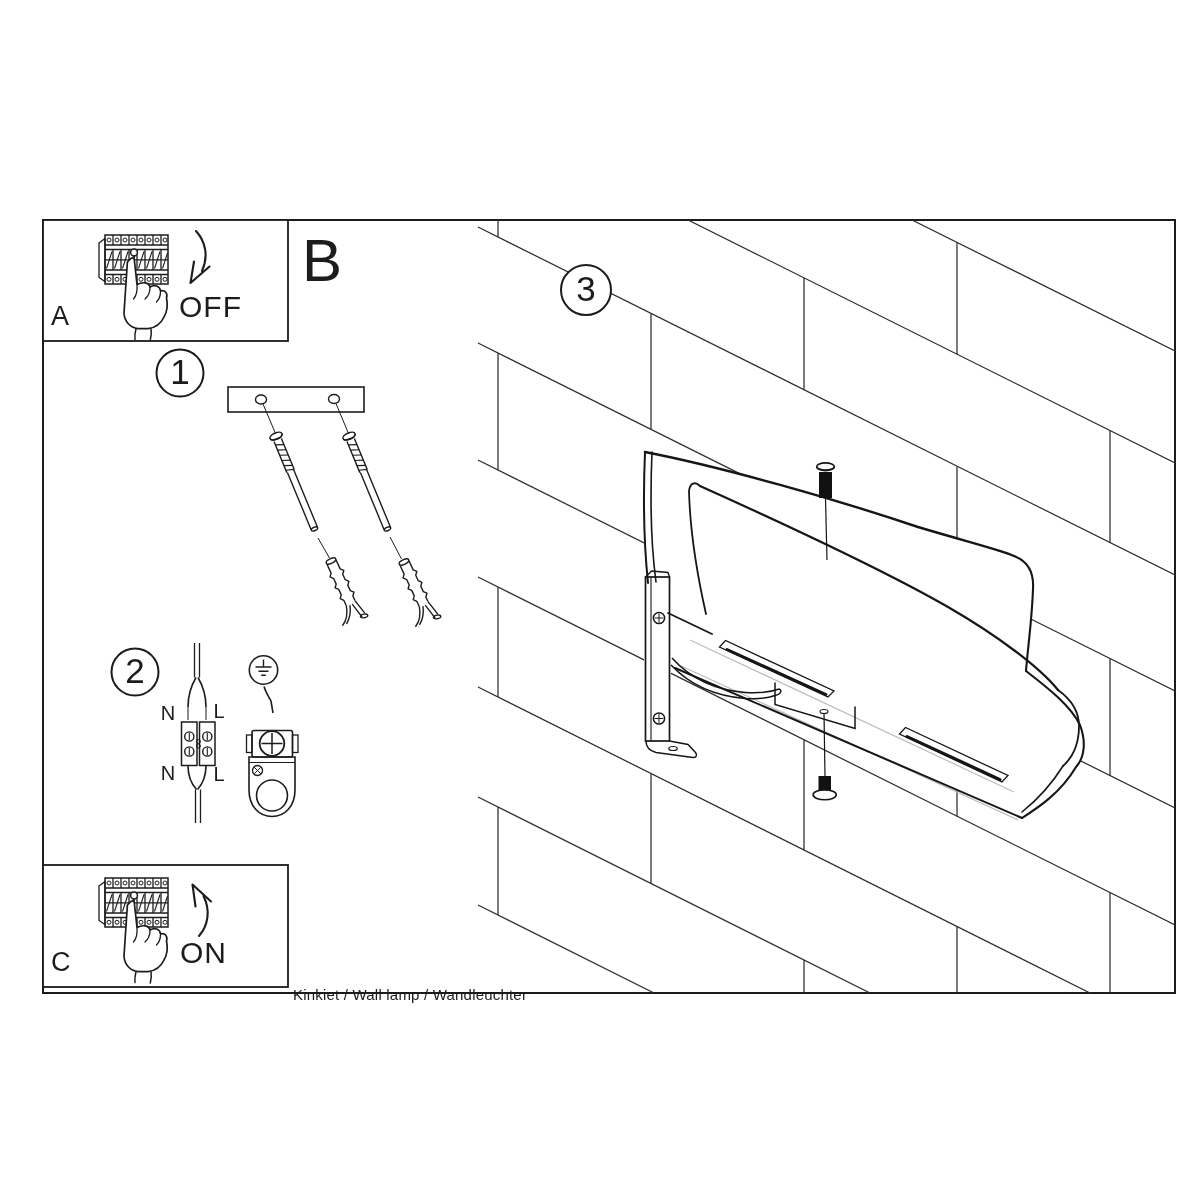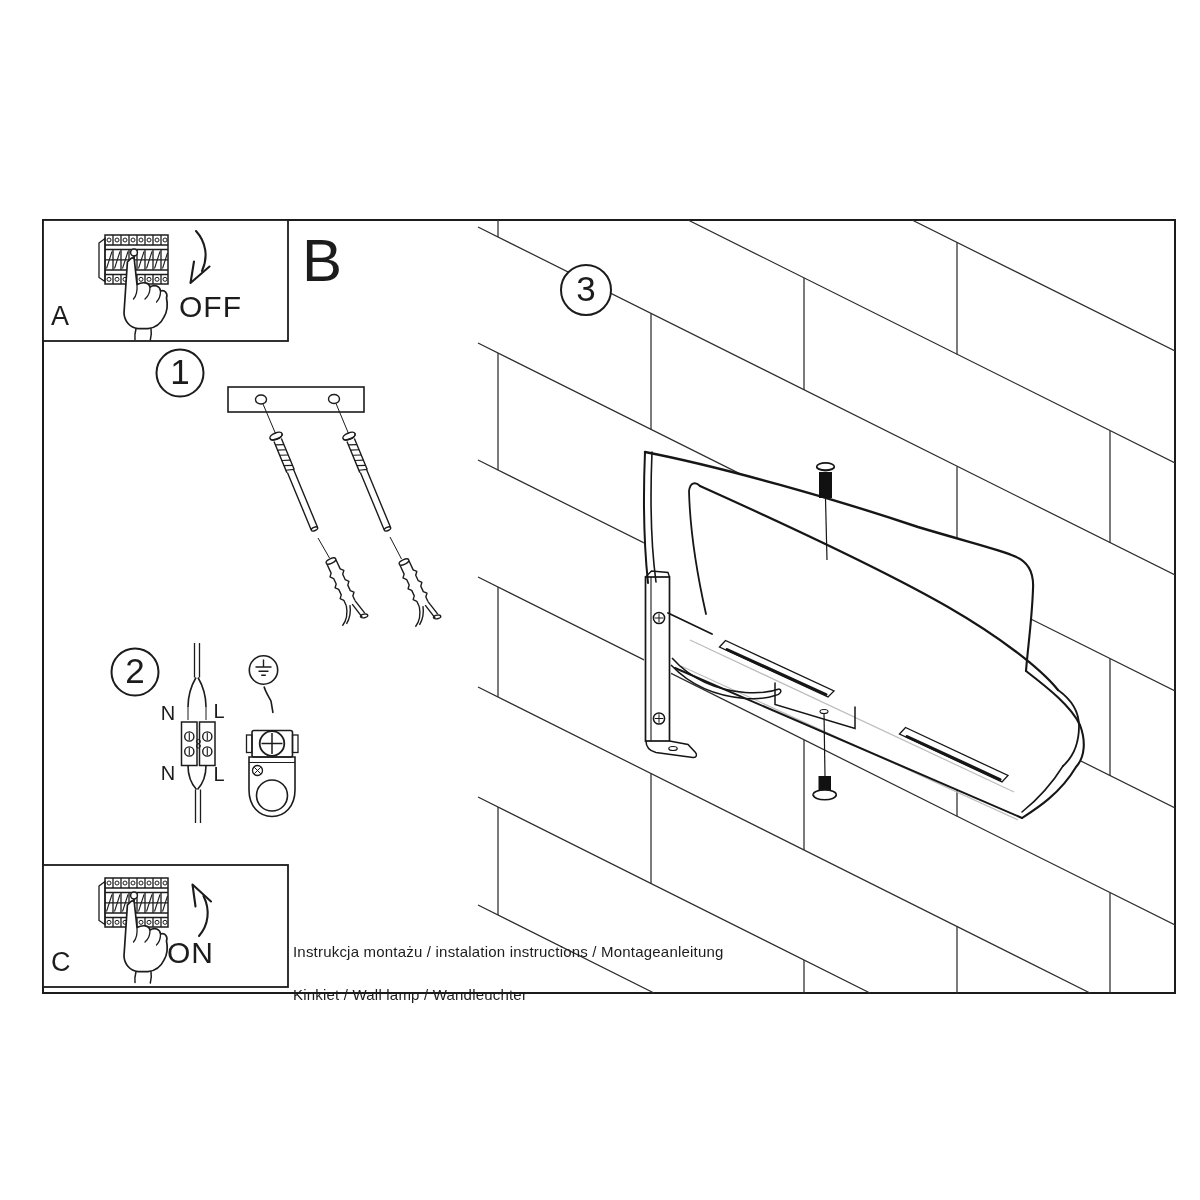--- a/index.html
+++ b/index.html
@@ -242,27 +242,27 @@
       <path d="M254.3,767.3 L260.7,773.7 M260.7,767.3 L254.3,773.7" stroke-width="1"></path>
     </g>
   </g>
 </svg>
 
 <div class="txt panel-letter" style="left:51px;top:301px;">A</div>
 <div class="txt big-letter" style="left:302px;top:226px;">B</div>
 <div class="txt panel-letter" style="left:51px;top:947px;">C</div>
 
 <div class="txt switch-word" style="left:179px;top:290px;">OFF</div>
-<div class="txt switch-word" style="left:167px;top:936px;">ON</div>
+<div class="txt switch-word" style="left:180px;top:936px;">ON</div>
 
 <div class="txt step-num" style="left:180px;top:373px;">1</div>
 <div class="txt step-num" style="left:135px;top:672px;">2</div>
 <div class="txt step-num" style="left:586px;top:290px;">3</div>
 
 <div class="txt wire-label ctr" style="left:168px;top:714px;">N</div>
 <div class="txt wire-label ctr" style="left:219px;top:712px;">L</div>
 <div class="txt wire-label ctr" style="left:168px;top:774px;">N</div>
 <div class="txt wire-label ctr" style="left:219px;top:775px;">L</div>
 
-<div class="txt footer" style="left:293px;top:941px;"><span>Instrukcja montażu / instalation instructions / Montageanleitung</span><br>
+<div class="txt footer" style="left:293px;top:941px;"><br>
 <span>Kinkiet / Wall lamp / Wandleuchter</span></div>
 
 </div>
 
 </body></html>

